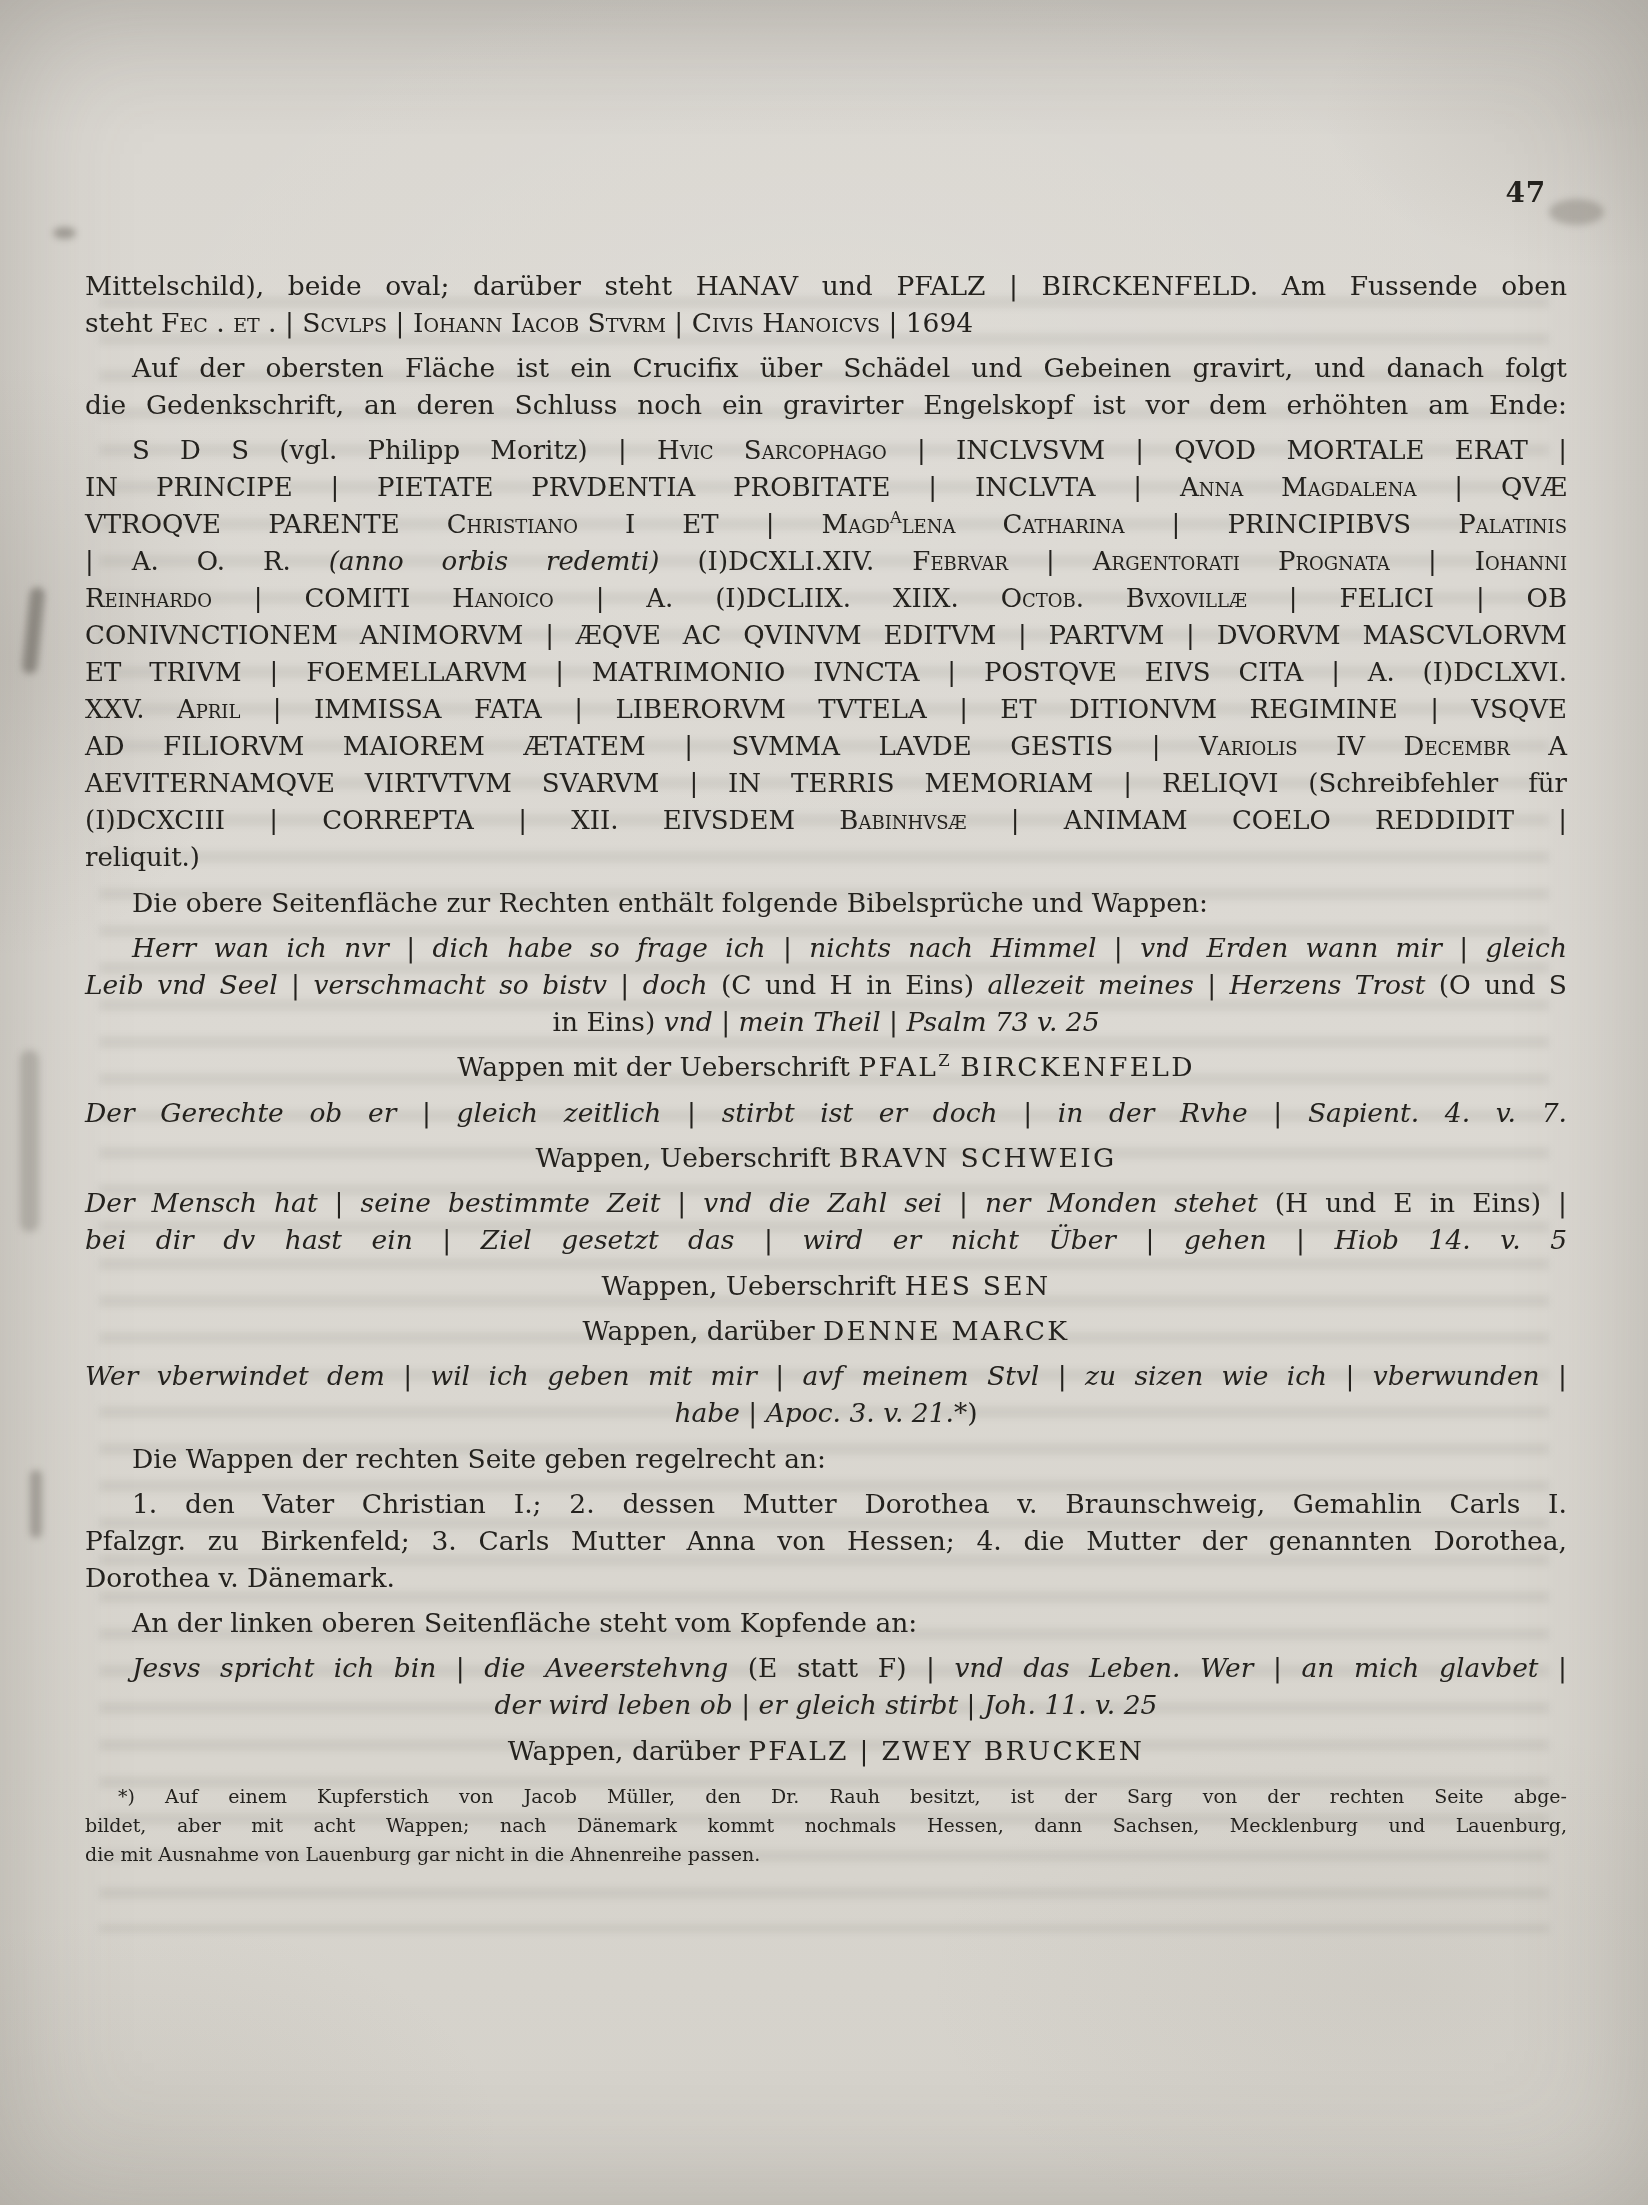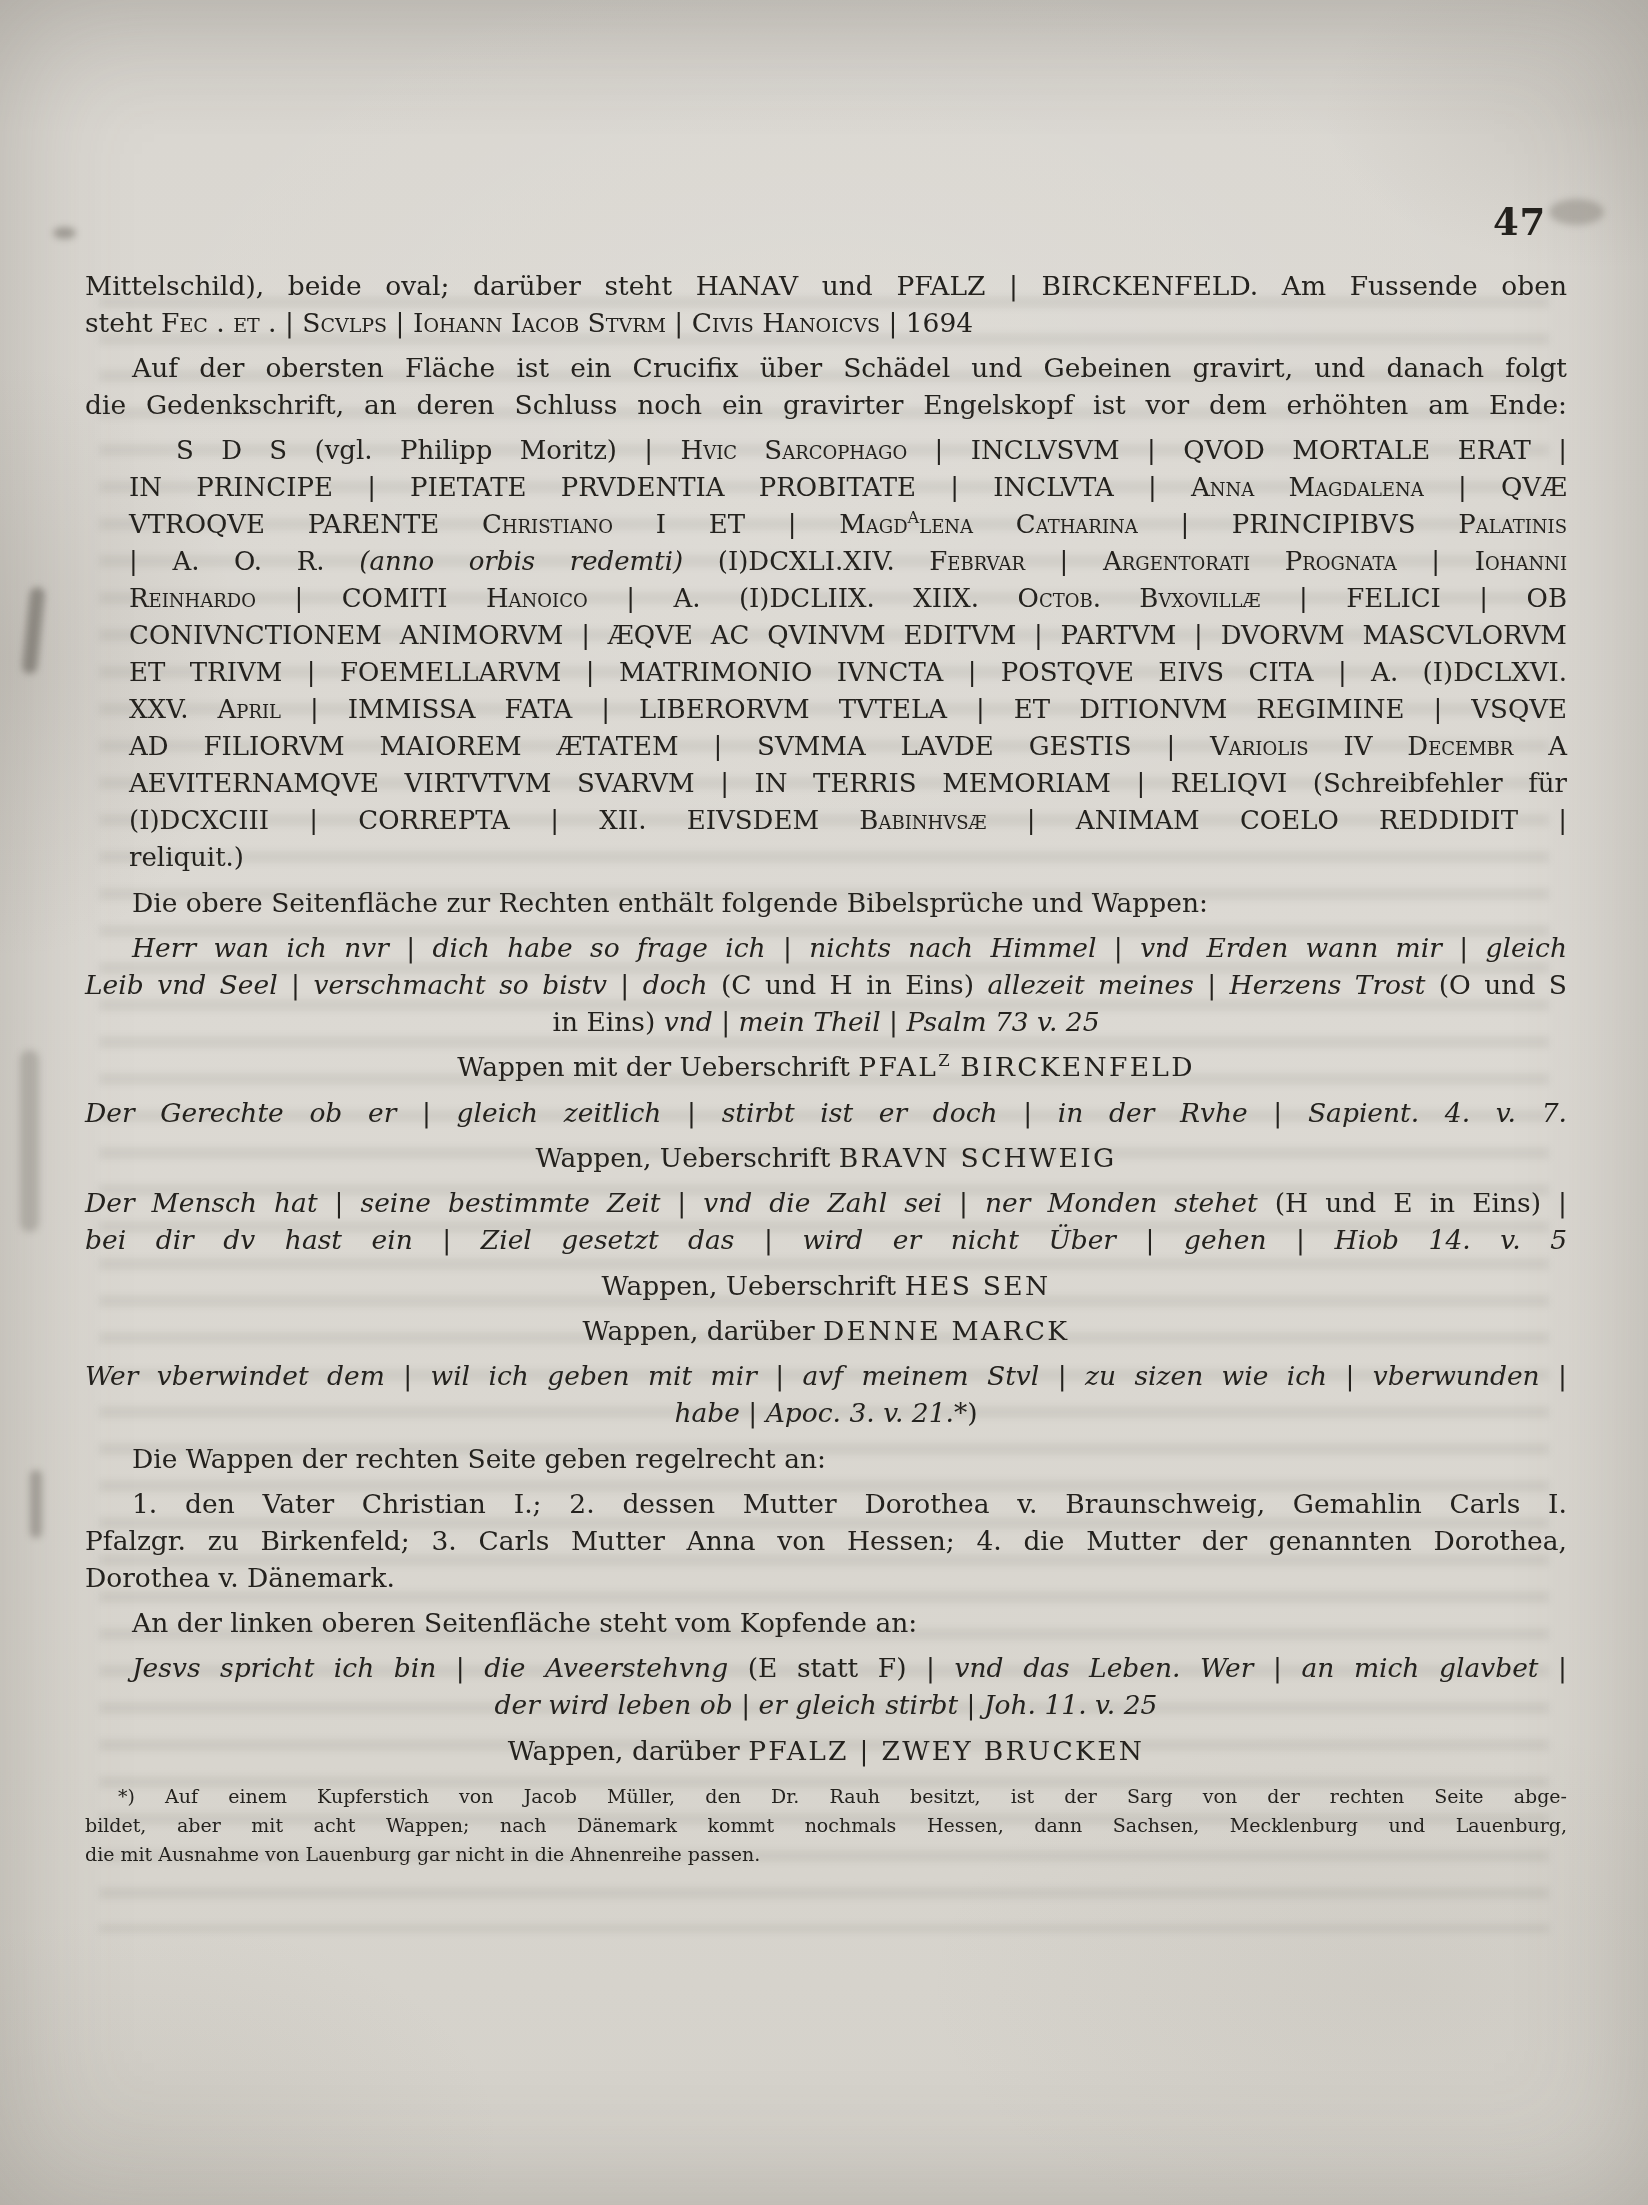--- a/index.html
+++ b/index.html
@@ -25,31 +25,31 @@
     background:repeating-linear-gradient(180deg, rgba(105,100,92,0.09) 0 12px, transparent 12px 37px);
     filter:blur(3px);
   }
   .smudge{position:absolute;filter:blur(3.8px);}
   .s1{left:26px;top:587px;width:15px;height:87px;background:rgba(58,53,46,0.40);border-radius:7.6px;transform:rotate(6deg);}
   .s2{left:19.7px;top:1050px;width:19.7px;height:182px;background:rgba(70,64,55,0.22);border-radius:10.6px;}
   .s3{left:30px;top:1470px;width:12px;height:68px;background:rgba(58,53,46,0.30);border-radius:6px;}
   .s4{right:44px;top:199px;width:55px;height:26px;background:rgba(110,104,94,0.35);border-radius:50%;}
   .s5{left:53px;top:227px;width:23px;height:12px;background:rgba(60,55,47,0.35);border-radius:50%;}
   .pagenum{
-    position:absolute;top:200px;right:102px;
-    font-size:37px;font-weight:bold;letter-spacing:0.8px;
+    position:absolute;top:176px;right:102px;
+    font-size:28px;font-weight:bold;letter-spacing:0.8px;
   }
   .text{
     position:absolute;left:85px;top:267px;width:1482px;
     font-size:26.5px;line-height:37px;
     text-rendering:optimizeLegibility;
   }
   .block{margin-top:8.3px;}
   .block:first-child{margin-top:0;}
-  .block.lat{font-size:26px;margin-left:44px;}
+  .block.lat{font-size:26px;}
   .block.fn{font-size:19px;line-height:29px;margin-top:13.6px;}
   .ln{text-align:justify;text-justify:inter-word;}
   .ln.j{text-align-last:justify;}
   .ln.c{text-align:left;text-align-last:center;}
   .ln.l{text-align:right;text-align-last:left;}
   .ln.ind{text-indent:47px;}
   .fn .ln.ind{text-indent:33px;}
   .sc{font-variant:small-caps;}
   .it{font-style:italic;}
   .caps{letter-spacing:2.3px;}

